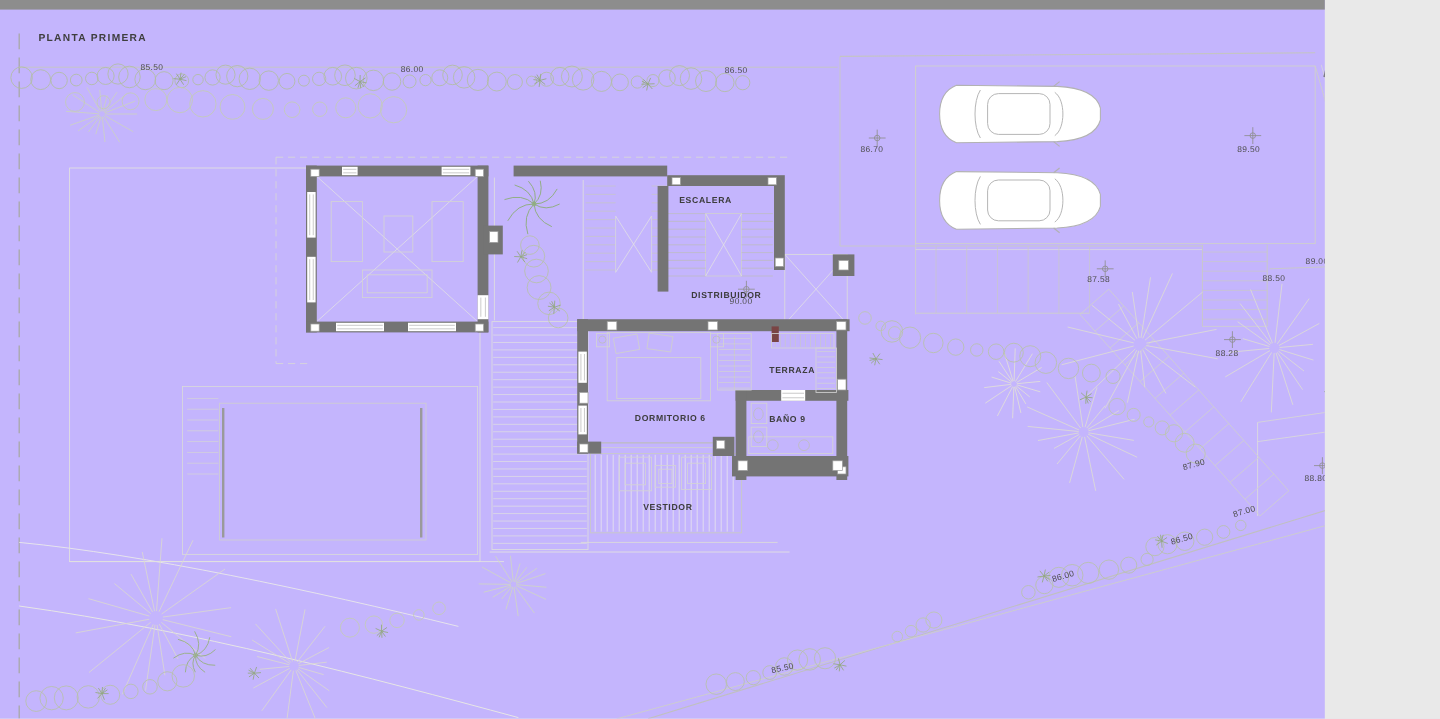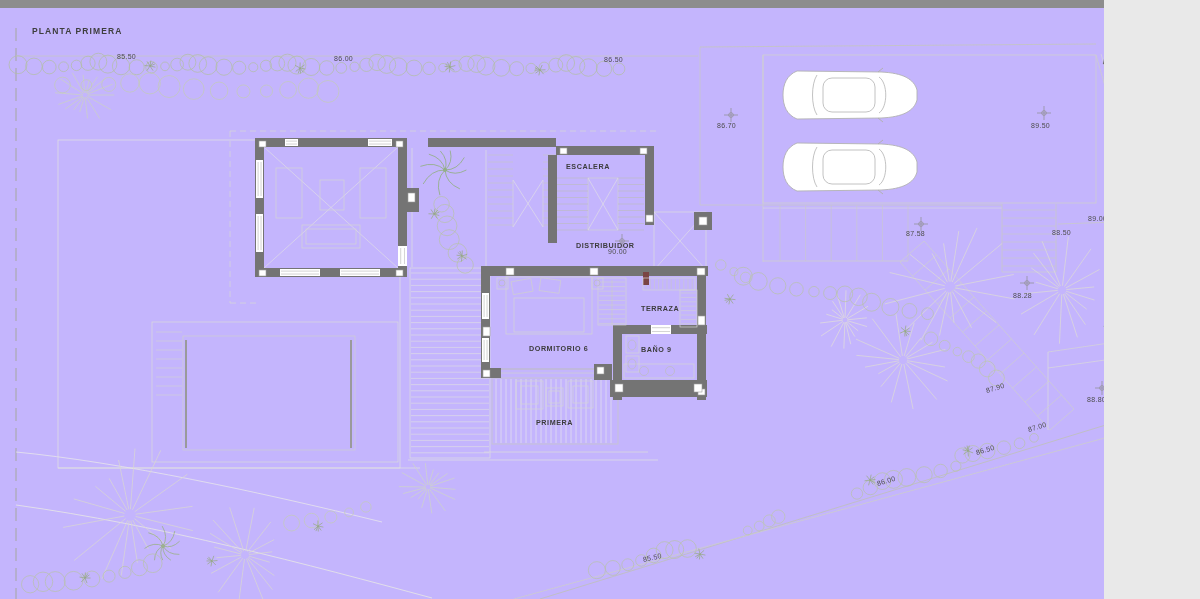--- a/index.html
+++ b/index.html
@@ -910,21 +910,21 @@
       </g>
     </svg>
 
   <div class="title">PLANTA PRIMERA</div>
 
   <div class="lbl room" style="left:566px;top:163px">ESCALERA</div>
   <div class="lbl room" style="left:576px;top:242px">DISTRIBUIDOR</div>
   <div class="lbl room" style="left:529px;top:345px">DORMITORIO 6</div>
   <div class="lbl room" style="left:641px;top:305px">TERRAZA</div>
   <div class="lbl room" style="left:641px;top:346px">BAÑO 9</div>
-  <div class="lbl room" style="left:536px;top:419px">PRIMERA</div>
+  <div class="lbl room" style="left:536px;top:419px">VESTIDOR</div>
 
   <div class="lbl" style="left:117px;top:53px">85.50</div>
   <div class="lbl" style="left:334px;top:55px">86.00</div>
   <div class="lbl" style="left:604px;top:56px">86.50</div>
   <div class="lbl" style="left:717px;top:122px">86.70</div>
   <div class="lbl" style="left:1031px;top:122px">89.50</div>
   <div class="lbl" style="left:608px;top:248px">90.00</div>
   <div class="lbl" style="left:906px;top:230px">87.58</div>
   <div class="lbl" style="left:1088px;top:215px">89.00</div>
   <div class="lbl" style="left:1052px;top:229px">88.50</div>

